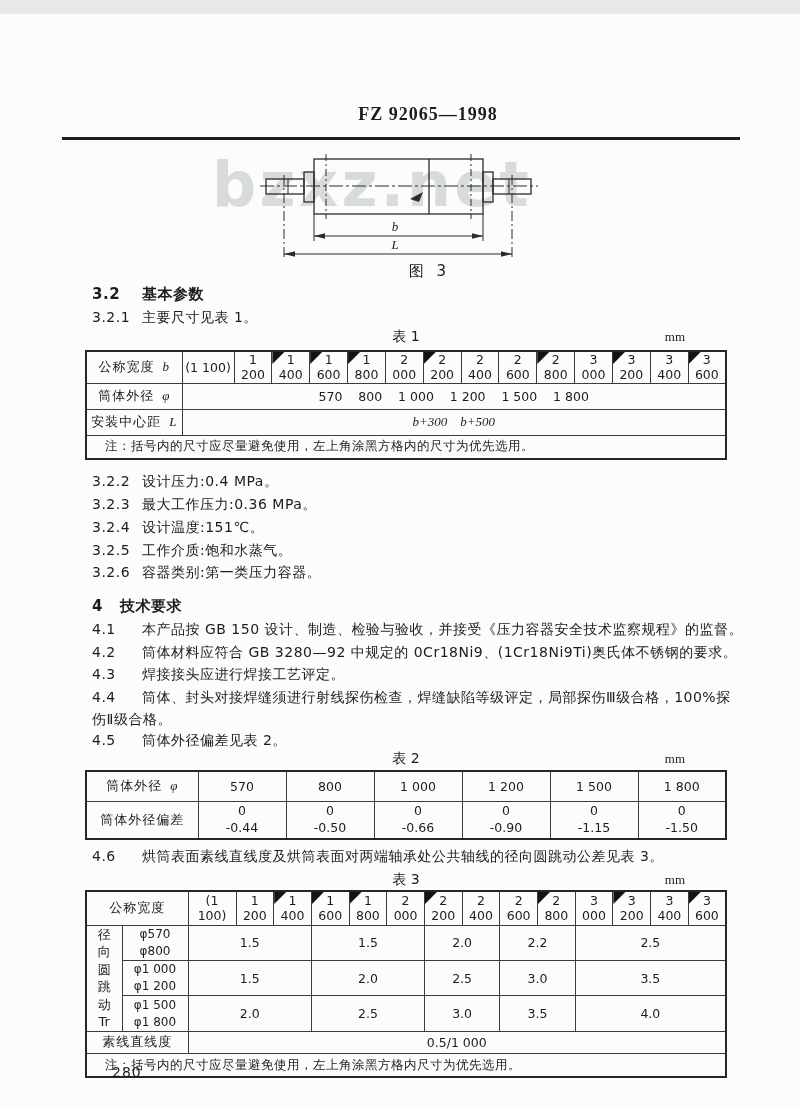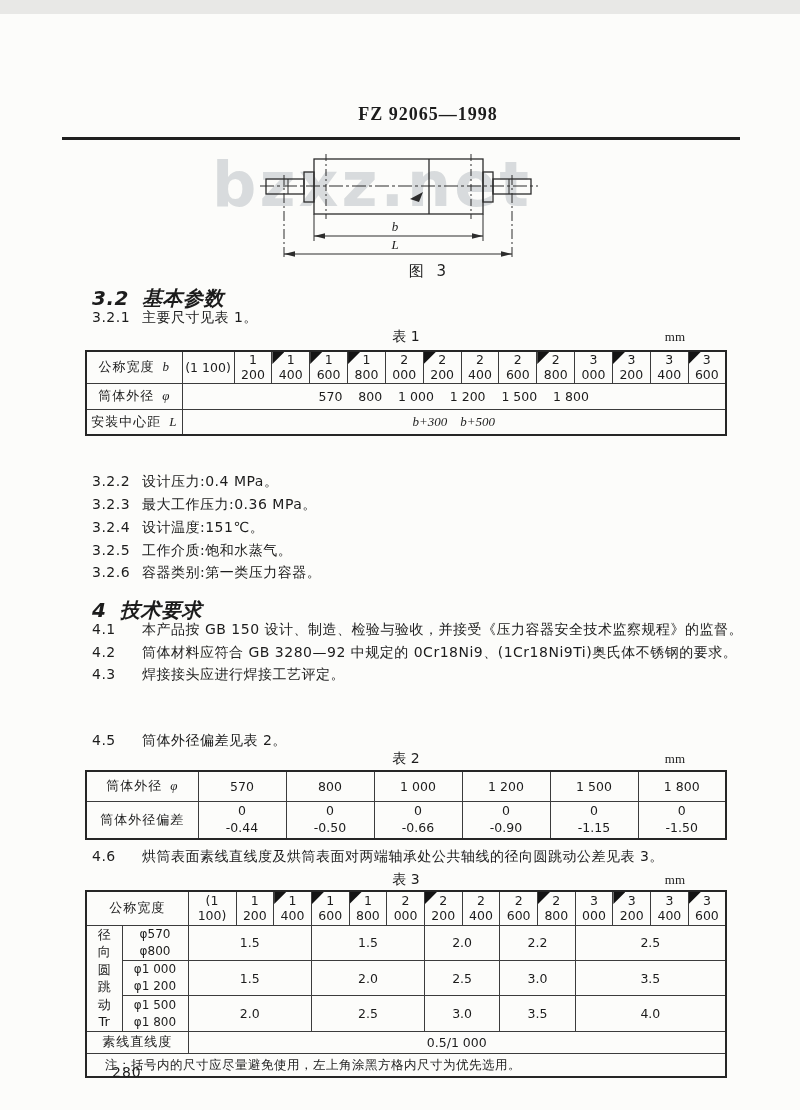--- a/index.html
+++ b/index.html
@@ -11,21 +11,21 @@
   .code{top:90px;left:0;right:0;text-align:center;font-size:18px;font-weight:bold;letter-spacing:1px;transform:translateX(28px);font-family:"Liberation Serif","DejaVu Serif",serif;}
   .rule{top:123px;left:62px;width:678px;height:3px;background:#1f1f1f;}
 
   .watermark{top:134px;left:212px;font-size:62px;font-weight:bold;color:#a9b0b6;opacity:.42;letter-spacing:3px;font-family:"DejaVu Sans",sans-serif;text-align:right;}
   .figwrap{top:131px;left:226px;}
   .figcap{top:248px;left:360px;width:90px;text-align:right;font-size:15px;letter-spacing:4px;}
 
   .para{left:92px;font-size:14px;letter-spacing:.5px;white-space:nowrap;}
   .para .num{display:inline-block;min-width:40px;}
   .para .txt{margin-left:10px;}
-  .para.head{font-weight:bold;font-size:20px;font-style:italic;}
+  .para.head{font-weight:bold;font-size:15px;}
   .para.wrap2{white-space:normal;width:650px;line-height:22px;}
 
   .tcapwrap{left:85px;width:642px;height:18px;}
   .tcap{position:absolute;left:0;right:0;text-align:center;font-size:14px;}
   .tunit{position:absolute;right:42px;top:1px;font-size:13px;font-family:"Liberation Serif","DejaVu Serif",serif;}
 
   table{border-collapse:collapse;table-layout:fixed;background:transparent;}
   td{border:1px solid #3c3c3c;text-align:center;vertical-align:middle;font-size:12.5px;padding:0 1px;overflow:hidden;}
   table.std{border:2px solid #262626;}
   td.lbl{font-size:13px;letter-spacing:1px;}
@@ -132,33 +132,37 @@
       <td class="rel wcell">3 600<span class="tri"></span></td>
     </tr>
     <tr style="height:26px">
       <td class="lbl"><span>筒体外径</span><span class="var">φ</span></td>
       <td colspan="14" class="pre">570    800    1 000    1 200    1 500    1 800</td>
     </tr>
     <tr style="height:26px">
       <td class="lbl"><span>安装中心距</span><span class="var">L</span></td>
       <td colspan="14" class="pre var" style="margin:0">b+300    b+500</td>
     </tr>
+    <tr style="height:24px">
+      <td colspan="15" class="left">注：括号内的尺寸应尽量避免使用，左上角涂黑方格内的尺寸为优先选用。</td>
+    </tr>
   </tbody>
     </table>
 
   <div class="abs para" style="top:459px"><span class="num">3.2.2</span><span class="txt">设计压力:0.4 MPa。</span></div>
   <div class="abs para" style="top:482px"><span class="num">3.2.3</span><span class="txt">最大工作压力:0.36 MPa。</span></div>
   <div class="abs para" style="top:505px"><span class="num">3.2.4</span><span class="txt">设计温度:151℃。</span></div>
   <div class="abs para" style="top:528px"><span class="num">3.2.5</span><span class="txt">工作介质:饱和水蒸气。</span></div>
   <div class="abs para" style="top:550px"><span class="num">3.2.6</span><span class="txt">容器类别:第一类压力容器。</span></div>
 
   <div class="abs para head" style="top:583px"><span class="num" style="min-width:18px">4</span><span class="txt">技术要求</span></div>
   <div class="abs para" style="top:607px"><span class="num">4.1</span><span class="txt">本产品按 GB 150 设计、制造、检验与验收，并接受《压力容器安全技术监察规程》的监督。</span></div>
   <div class="abs para" style="top:630px"><span class="num">4.2</span><span class="txt">筒体材料应符合 GB 3280—92 中规定的 0Cr18Ni9、(1Cr18Ni9Ti)奥氏体不锈钢的要求。</span></div>
   <div class="abs para" style="top:652px"><span class="num">4.3</span><span class="txt">焊接接头应进行焊接工艺评定。</span></div>
+  <div class="abs para wrap2" style="top:672px"><span class="num">4.4</span><span class="txt">筒体、封头对接焊缝须进行射线探伤检查，焊缝缺陷等级评定，局部探伤Ⅲ级合格，100%探伤Ⅱ级合格。</span></div>
   <div class="abs para" style="top:718px"><span class="num">4.5</span><span class="txt">筒体外径偏差见表 2。</span></div>
 
   <div class="abs tcapwrap" style="top:736px">
     <span class="tcap">表 2</span>
     <span class="tunit">mm</span>
   </div>
 
   <table class="abs std" style="top:756px;left:85px;width:642px">
     <colgroup>
         <col style="width:112px">

